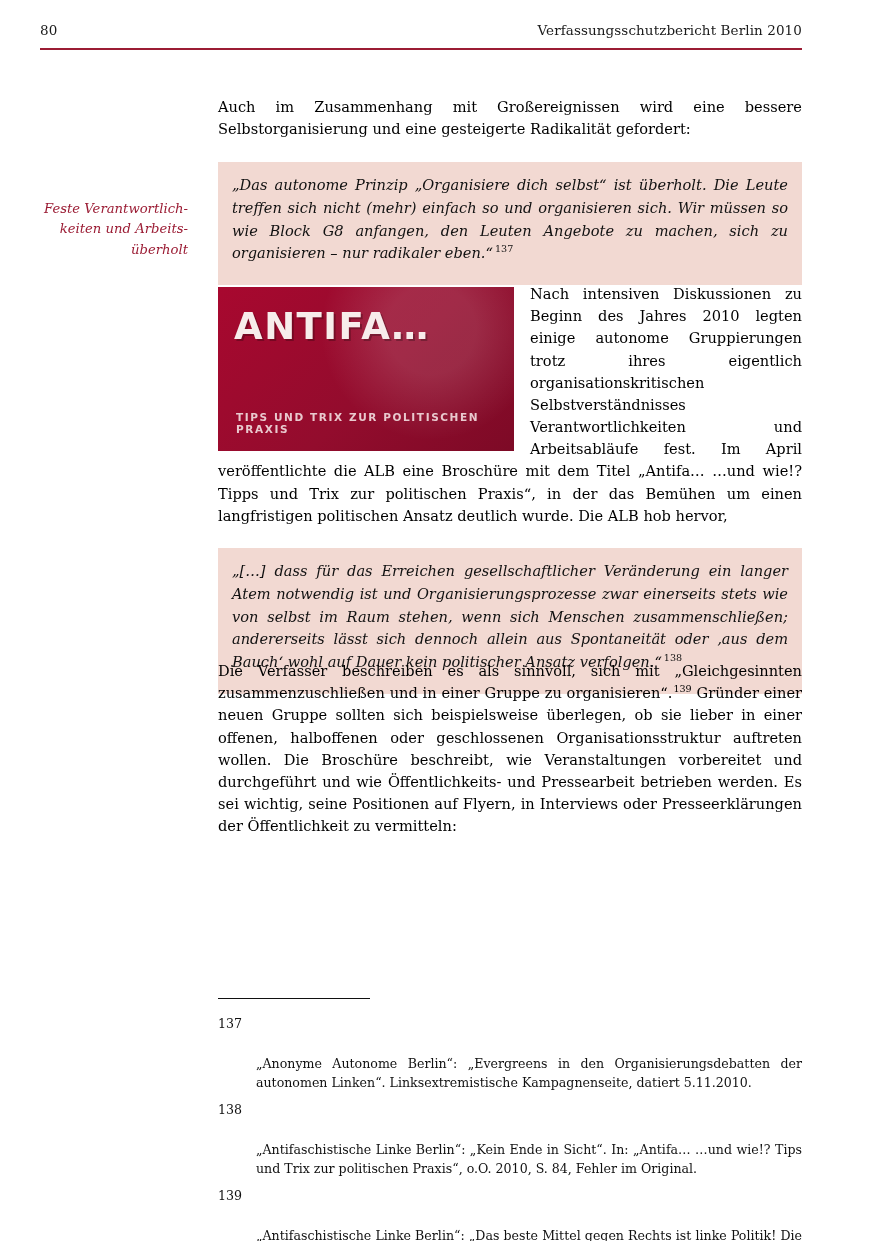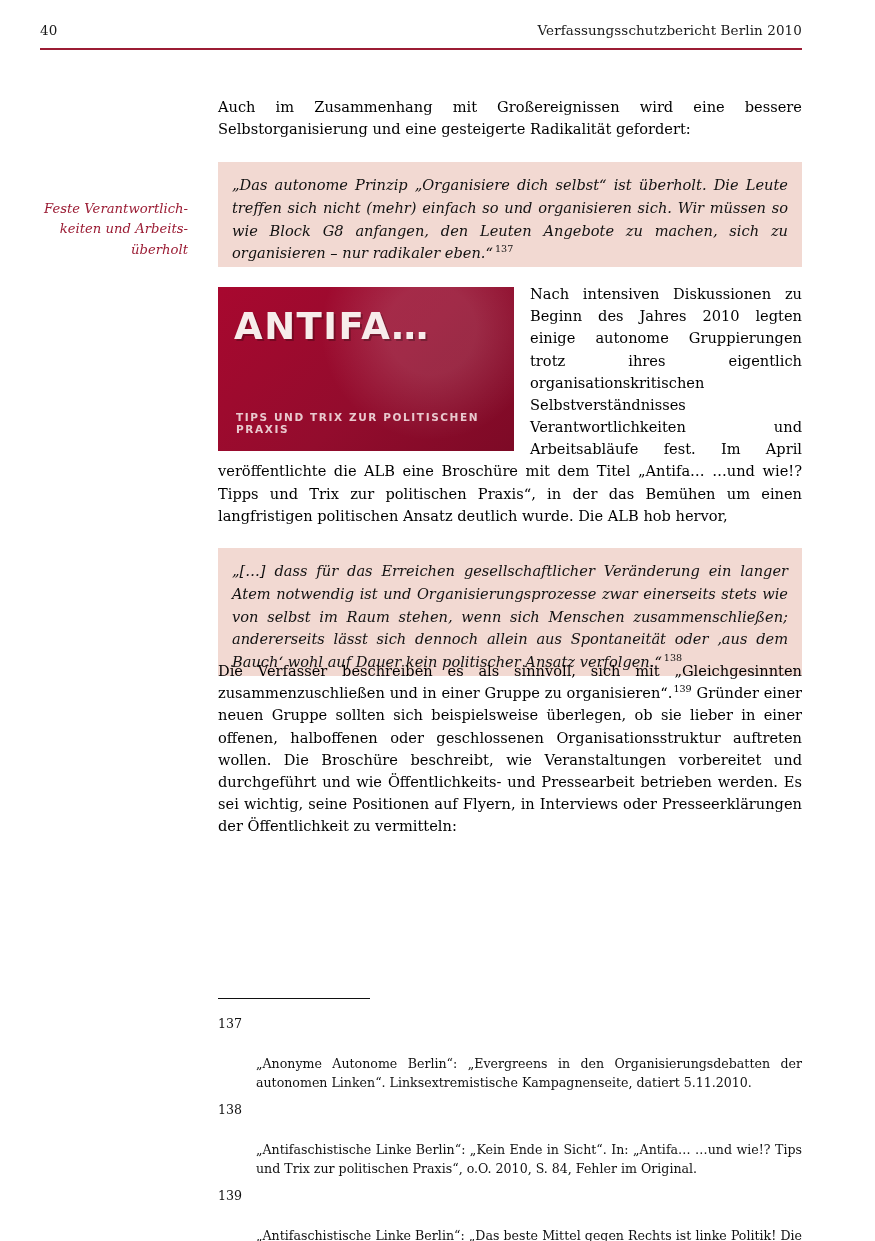--- a/index.html
+++ b/index.html
@@ -134,21 +134,21 @@
     color: #e9c9ce;
   }
 
   
   .quote {
     position: absolute;
     left: 218px;
     width: 584px;
     background: #f2d9d2;
     box-sizing: border-box;
-    padding: 12px 14px 2px 14px;
+    padding: 12px 14px 20px 14px;
   }
   .quote p {
     margin: 0;
     font-style: italic;
     font-size: 14.6px;
     line-height: 1.56;
     text-align: justify;
     color: #111111;
   }
   .quote-1 { top: 162px; }
@@ -200,21 +200,21 @@
     color: #111111;
     margin-top: 40px;
   }
 </style>
 </head>
 <body>
 
 <div class="page">
 
   <div class="header">
-    <span class="page-num">40</span>
+    <span class="page-num">80</span>
     <span class="header-title">Verfassungsschutzbericht Berlin 2010</span>
   </div>
   <div class="header-rule"></div>
 
   <div class="margin-note">
     <div>Feste Verantwortlich-</div>
     <div>keiten und Arbeits-</div>
     <div>überholt</div>
   </div>
 

